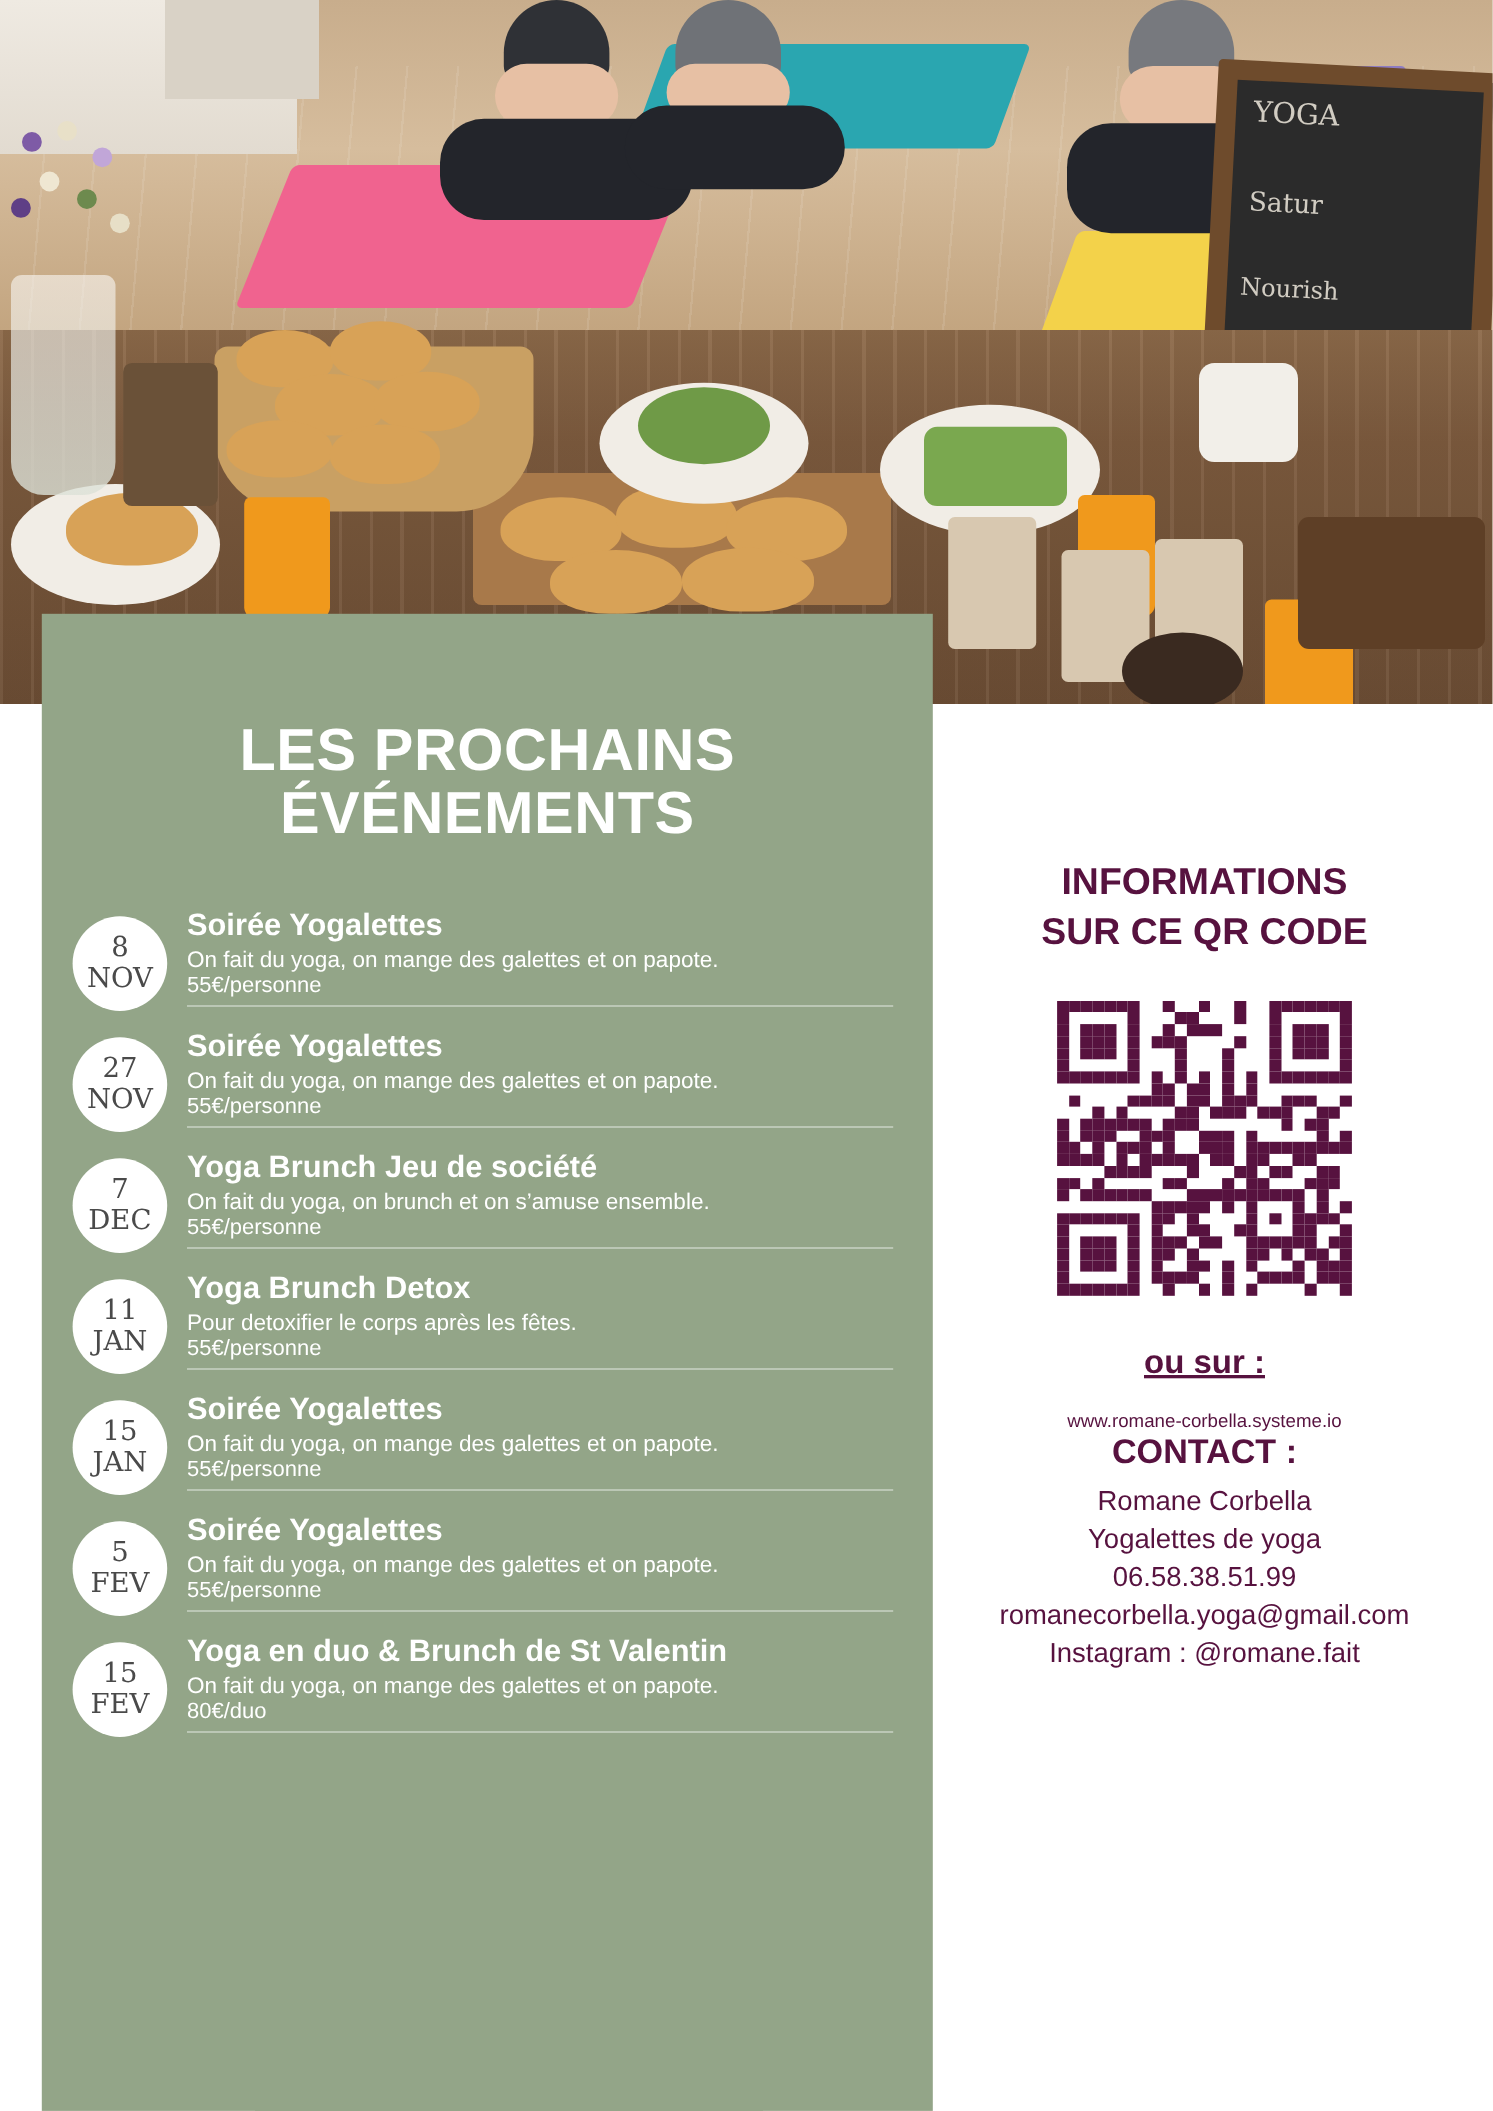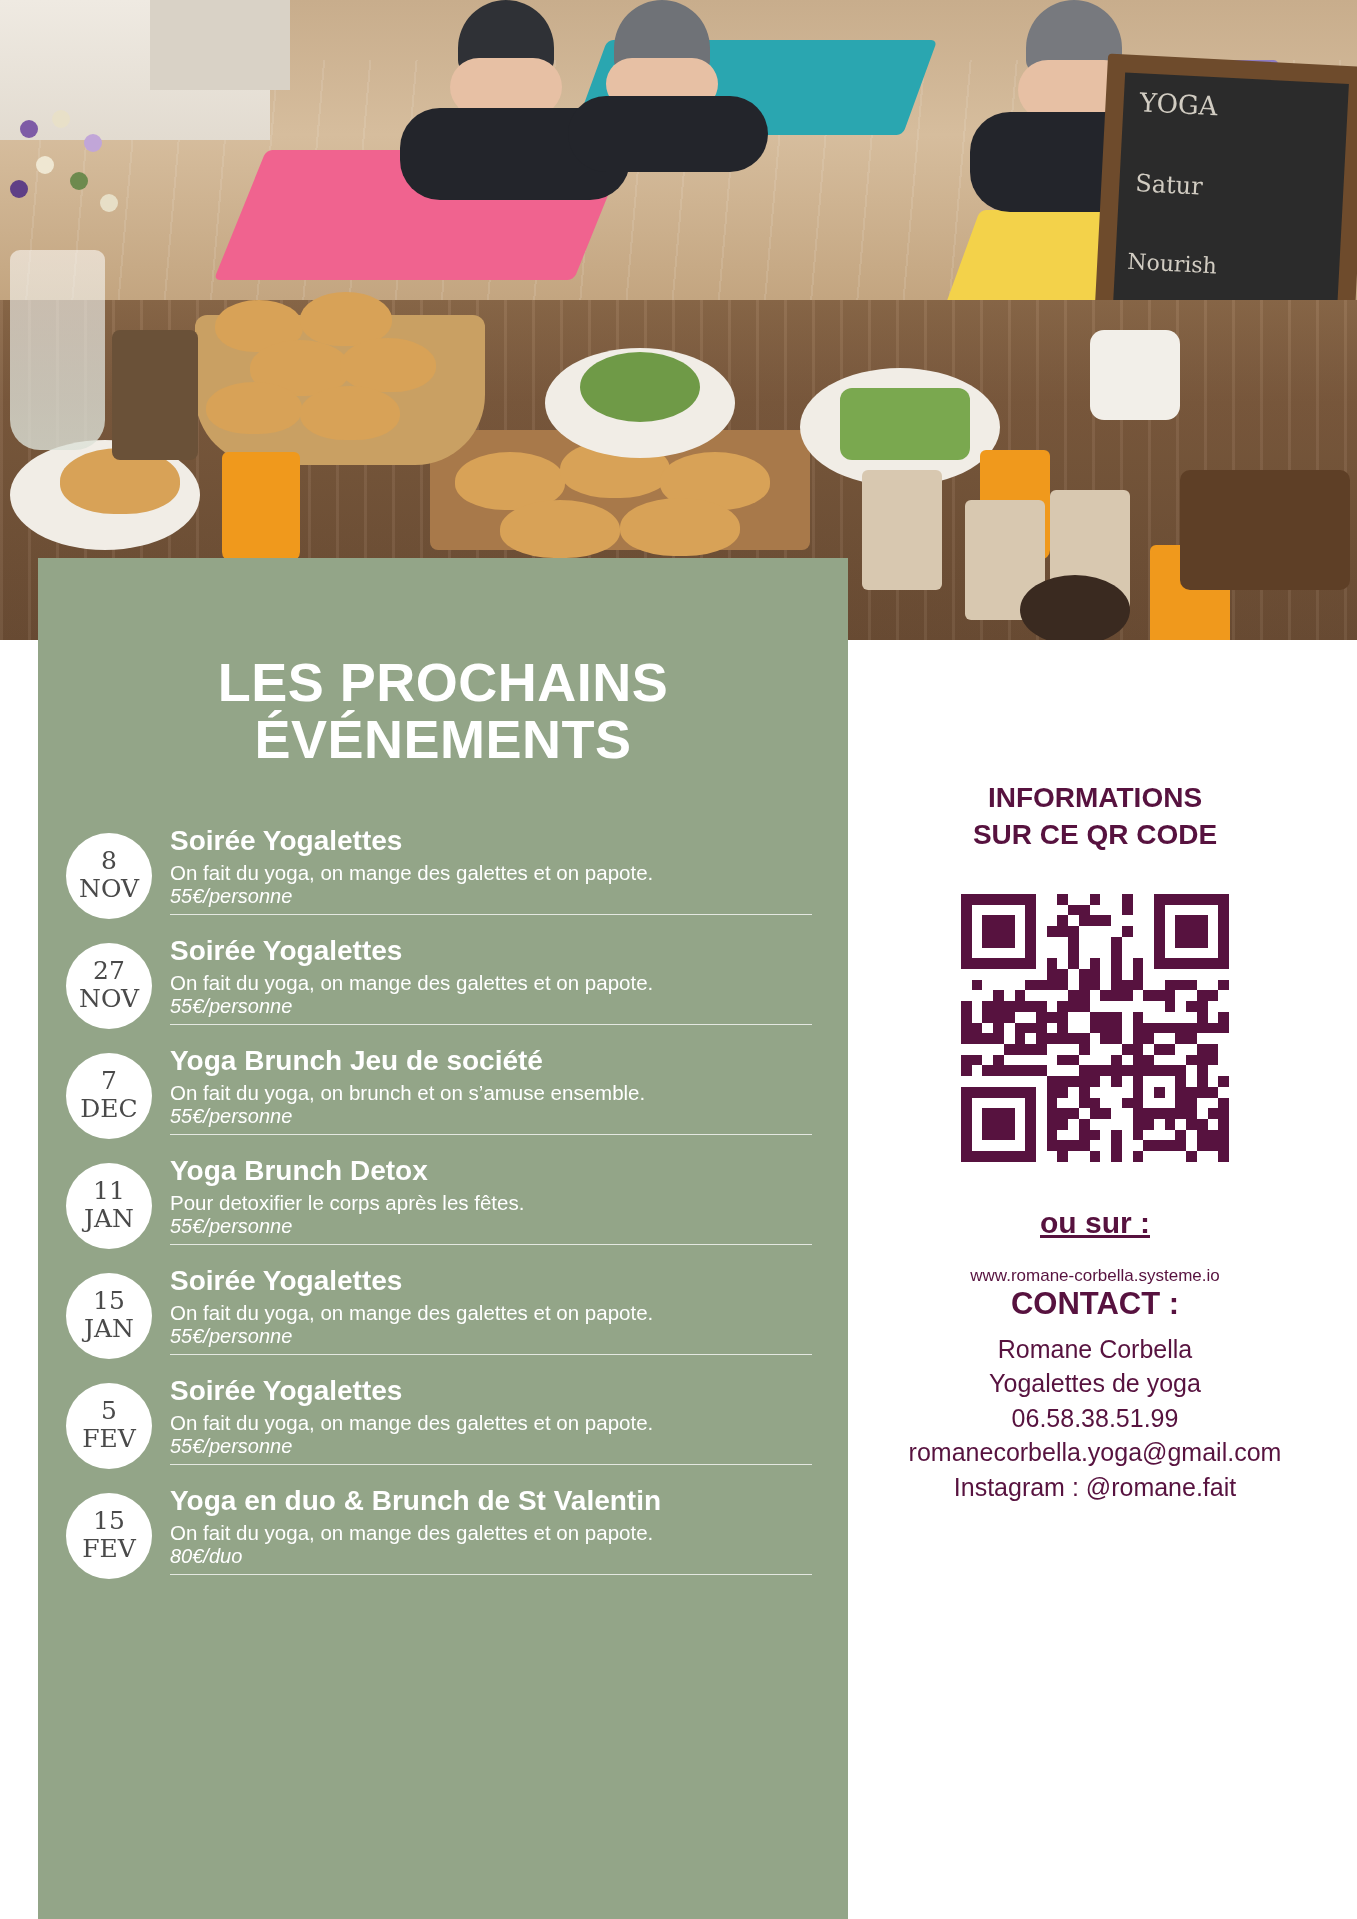--- a/index.html
+++ b/index.html
@@ -126,35 +126,35 @@
   .date-badge .d { font-size: 25px; line-height: 1; font-family:"DejaVu Serif", serif; }
   .date-badge .m { font-size: 25px; line-height: 1.25; font-family:"DejaVu Serif", serif; }
 
   .ev-body { flex: 1 1 auto; padding-right: 14px; }
   .ev-title {
     color: #ffffff; font-weight: 700; font-size: 28px; line-height: 1.15;
     margin-bottom: 2px;
   }
   .ev-desc { color: #ffffff; font-size: 20.5px; line-height: 1.25; }
   .ev-price {
-    color: #ffffff; font-size: 20px; font-style: italic;
+    color: #ffffff; font-size: 20px; 
     padding-bottom: 6px;
     border-bottom: 1.5px solid rgba(255,255,255,0.75);
   }
 
   
   .right-col {
     position: absolute;
     left: 860px; top: 780px;
     width: 470px;
     text-align: center;
     color: #57123f;
   }
   .info-head {
-    font-weight: 700; font-size: 28px; line-height: 1.32;
+    font-weight: 700; font-size: 34px; line-height: 1.32;
     color: #57123f;
   }
   .qr-wrap {
     margin: 40px auto 0 auto;
     width: 268px; height: 268px;
     display: grid;
     grid-template-columns: repeat(25, 1fr);
     grid-template-rows: repeat(25, 1fr);
   }
   .qr-wrap i { display:block; }

